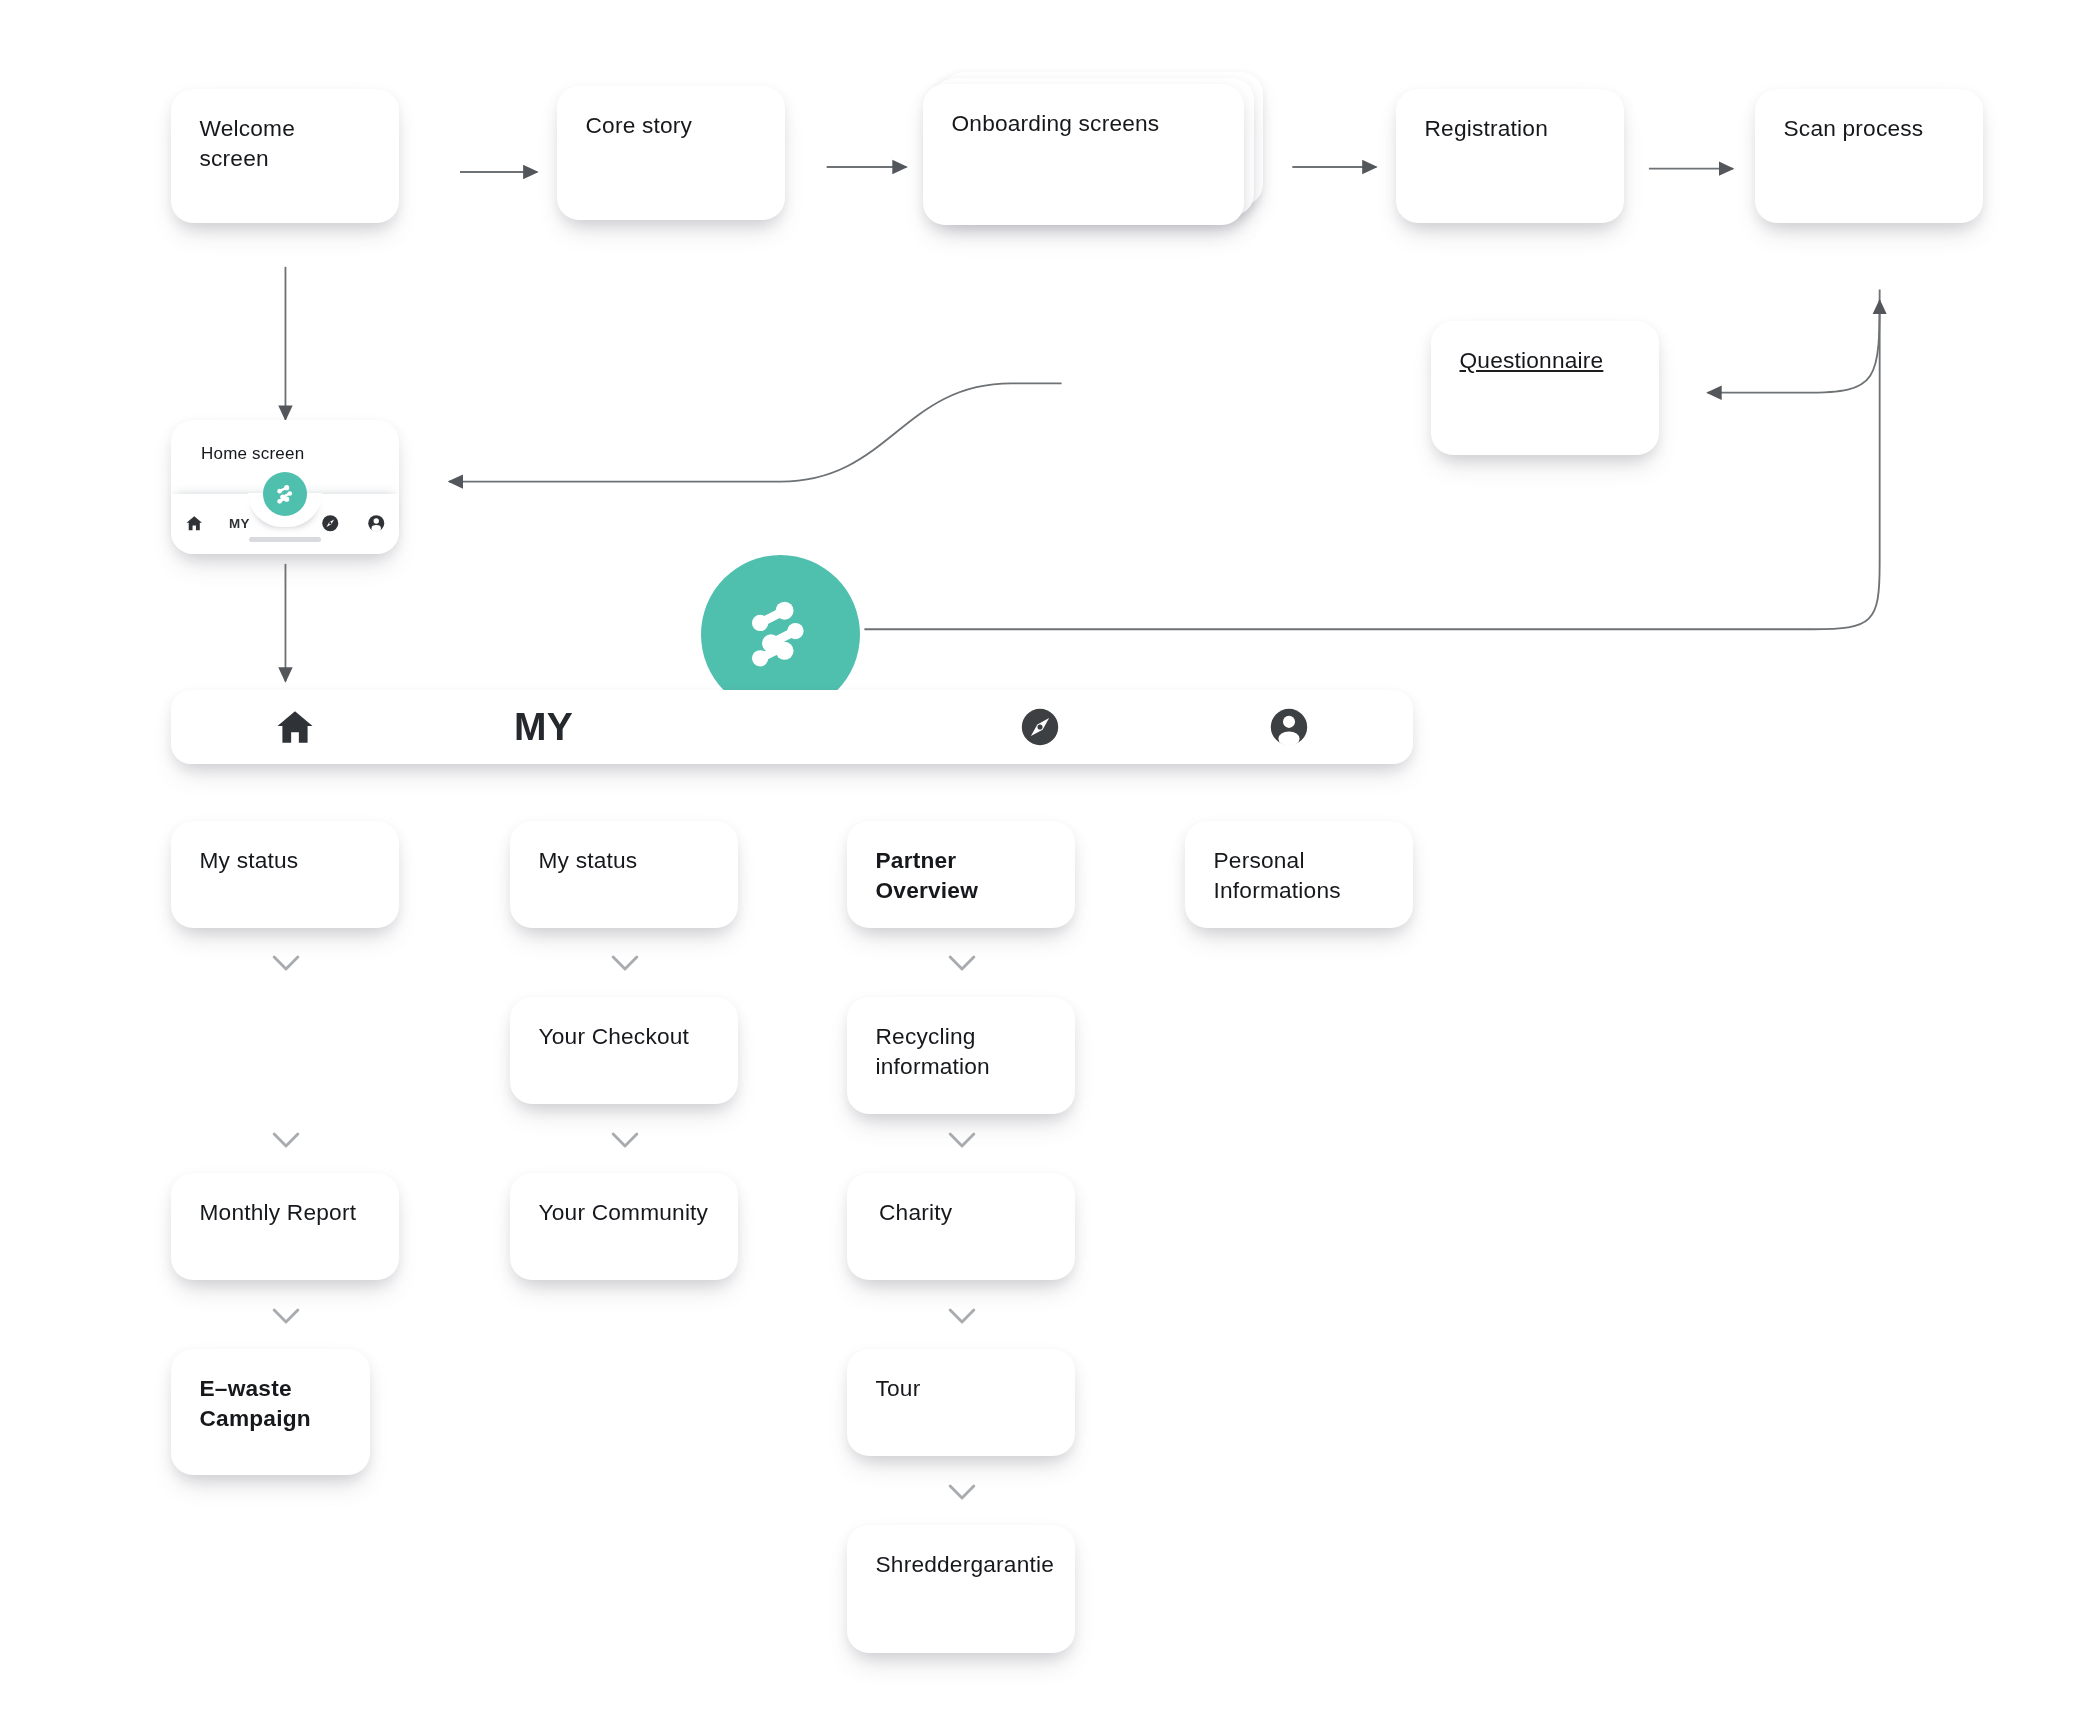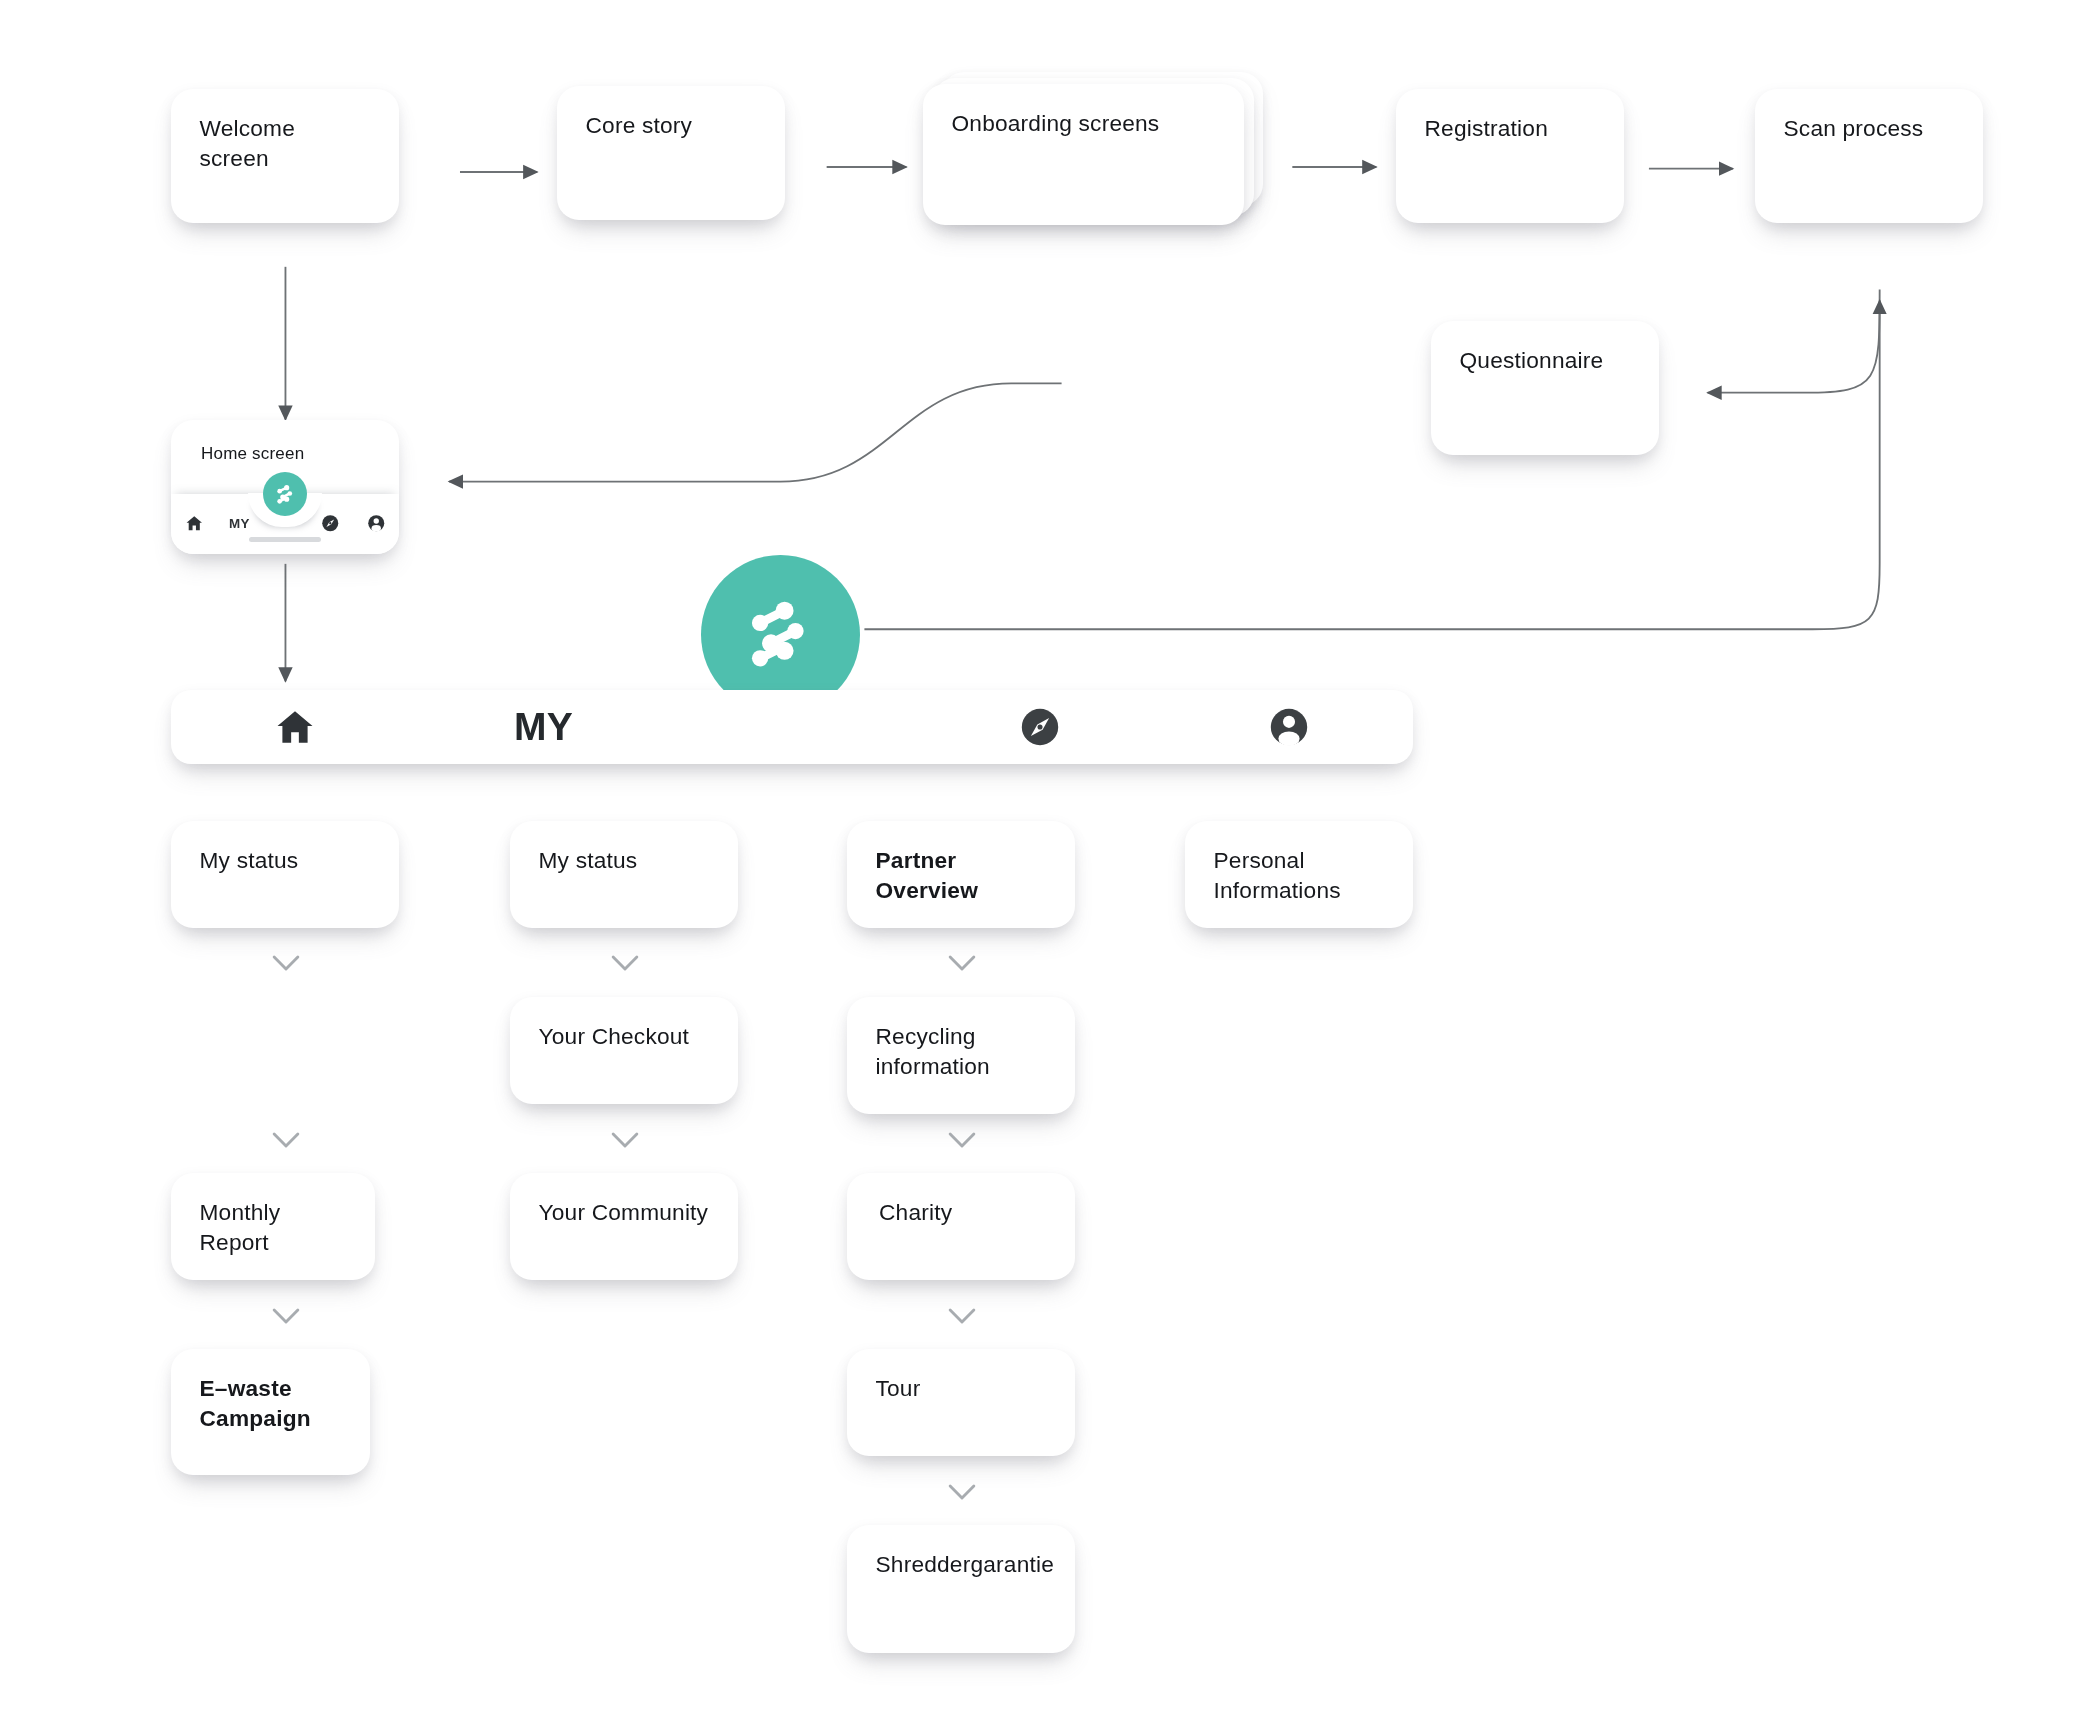--- a/index.html
+++ b/index.html
@@ -150,21 +150,21 @@
 
   <div class="card" style="left:1396px;top:89px;width:228px;height:134px;">
     <div class="label">Registration</div>
   </div>
 
   <div class="card" style="left:1755px;top:89px;width:228px;height:134px;">
     <div class="label">Scan process</div>
   </div>
 
 
-  <div class="card" style="left:1431px;top:321px;width:228px;height:134px;">
+  <div class="card" style="left:1431px;top:321px;width:228px;height:134px;text-decoration:underline;">
     <div class="label">Questionnaire</div>
   </div>
 
   <div class="card mini" style="left:171px;top:420px;width:228px;height:134px;">
     <div class="mini-title">Home screen</div>
 
     <div class="bar">
       <div class="notch"></div>
 
       <div class="mini-icons">
@@ -261,21 +261,21 @@
 
   <div class="card" style="left:171px;top:821px;width:228px;height:107px;">
     <div class="label">My status</div>
   </div>
   <svg class="chev" style="left:269px;top:952px;" viewBox="0 0 40 26">
     <path d="M6 6 L20 20 L34 6" stroke="#A8ACB0" stroke-width="3.4" fill="none" stroke-linecap="round" stroke-linejoin="round"></path>
   </svg>
   <svg class="chev" style="left:269px;top:1129px;" viewBox="0 0 40 26">
     <path d="M6 6 L20 20 L34 6" stroke="#A8ACB0" stroke-width="3.4" fill="none" stroke-linecap="round" stroke-linejoin="round"></path>
   </svg>
-  <div class="card" style="left:171px;top:1173px;width:204px;height:107px;">
+  <div class="card" style="left:171px;top:1173px;width:228px;height:107px;">
     <div class="label">Monthly Report</div>
   </div>
   <svg class="chev" style="left:269px;top:1305px;" viewBox="0 0 40 26">
     <path d="M6 6 L20 20 L34 6" stroke="#A8ACB0" stroke-width="3.4" fill="none" stroke-linecap="round" stroke-linejoin="round"></path>
   </svg>
   <div class="card" style="left:171px;top:1349px;width:199px;height:126px;font-weight:bold;">
     <div class="label">E–waste
 Campaign</div>
   </div>
 

